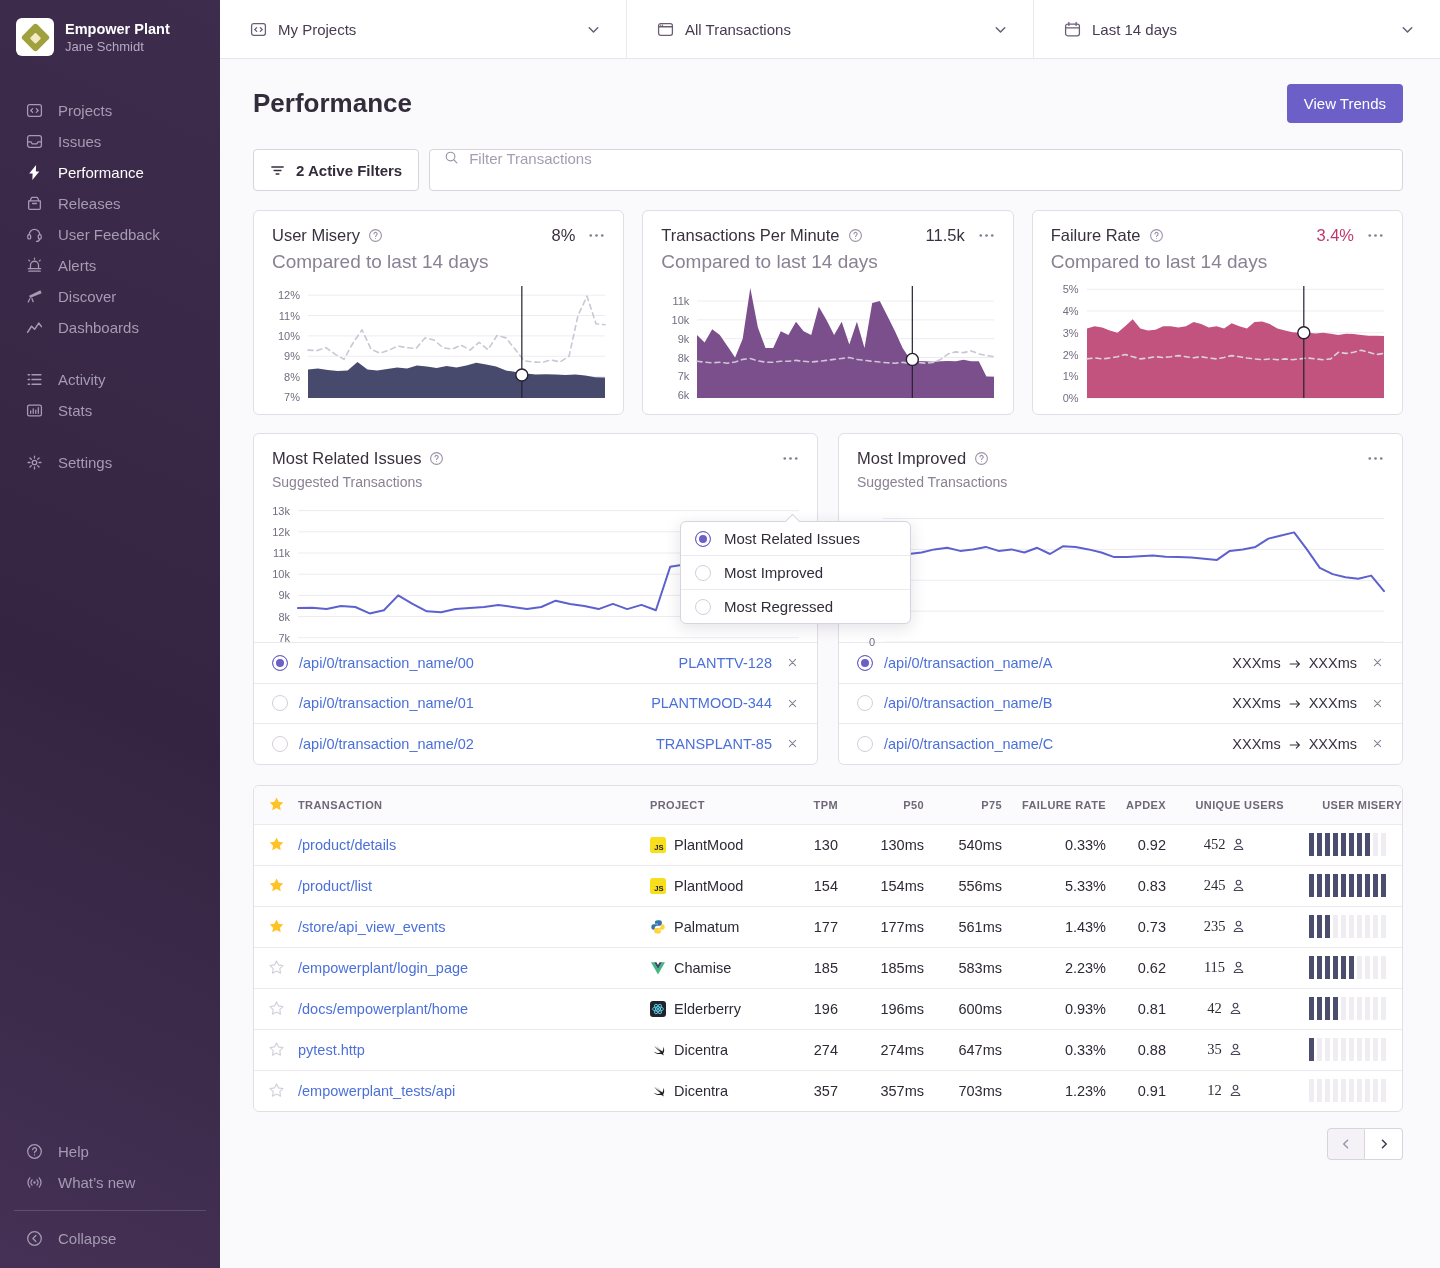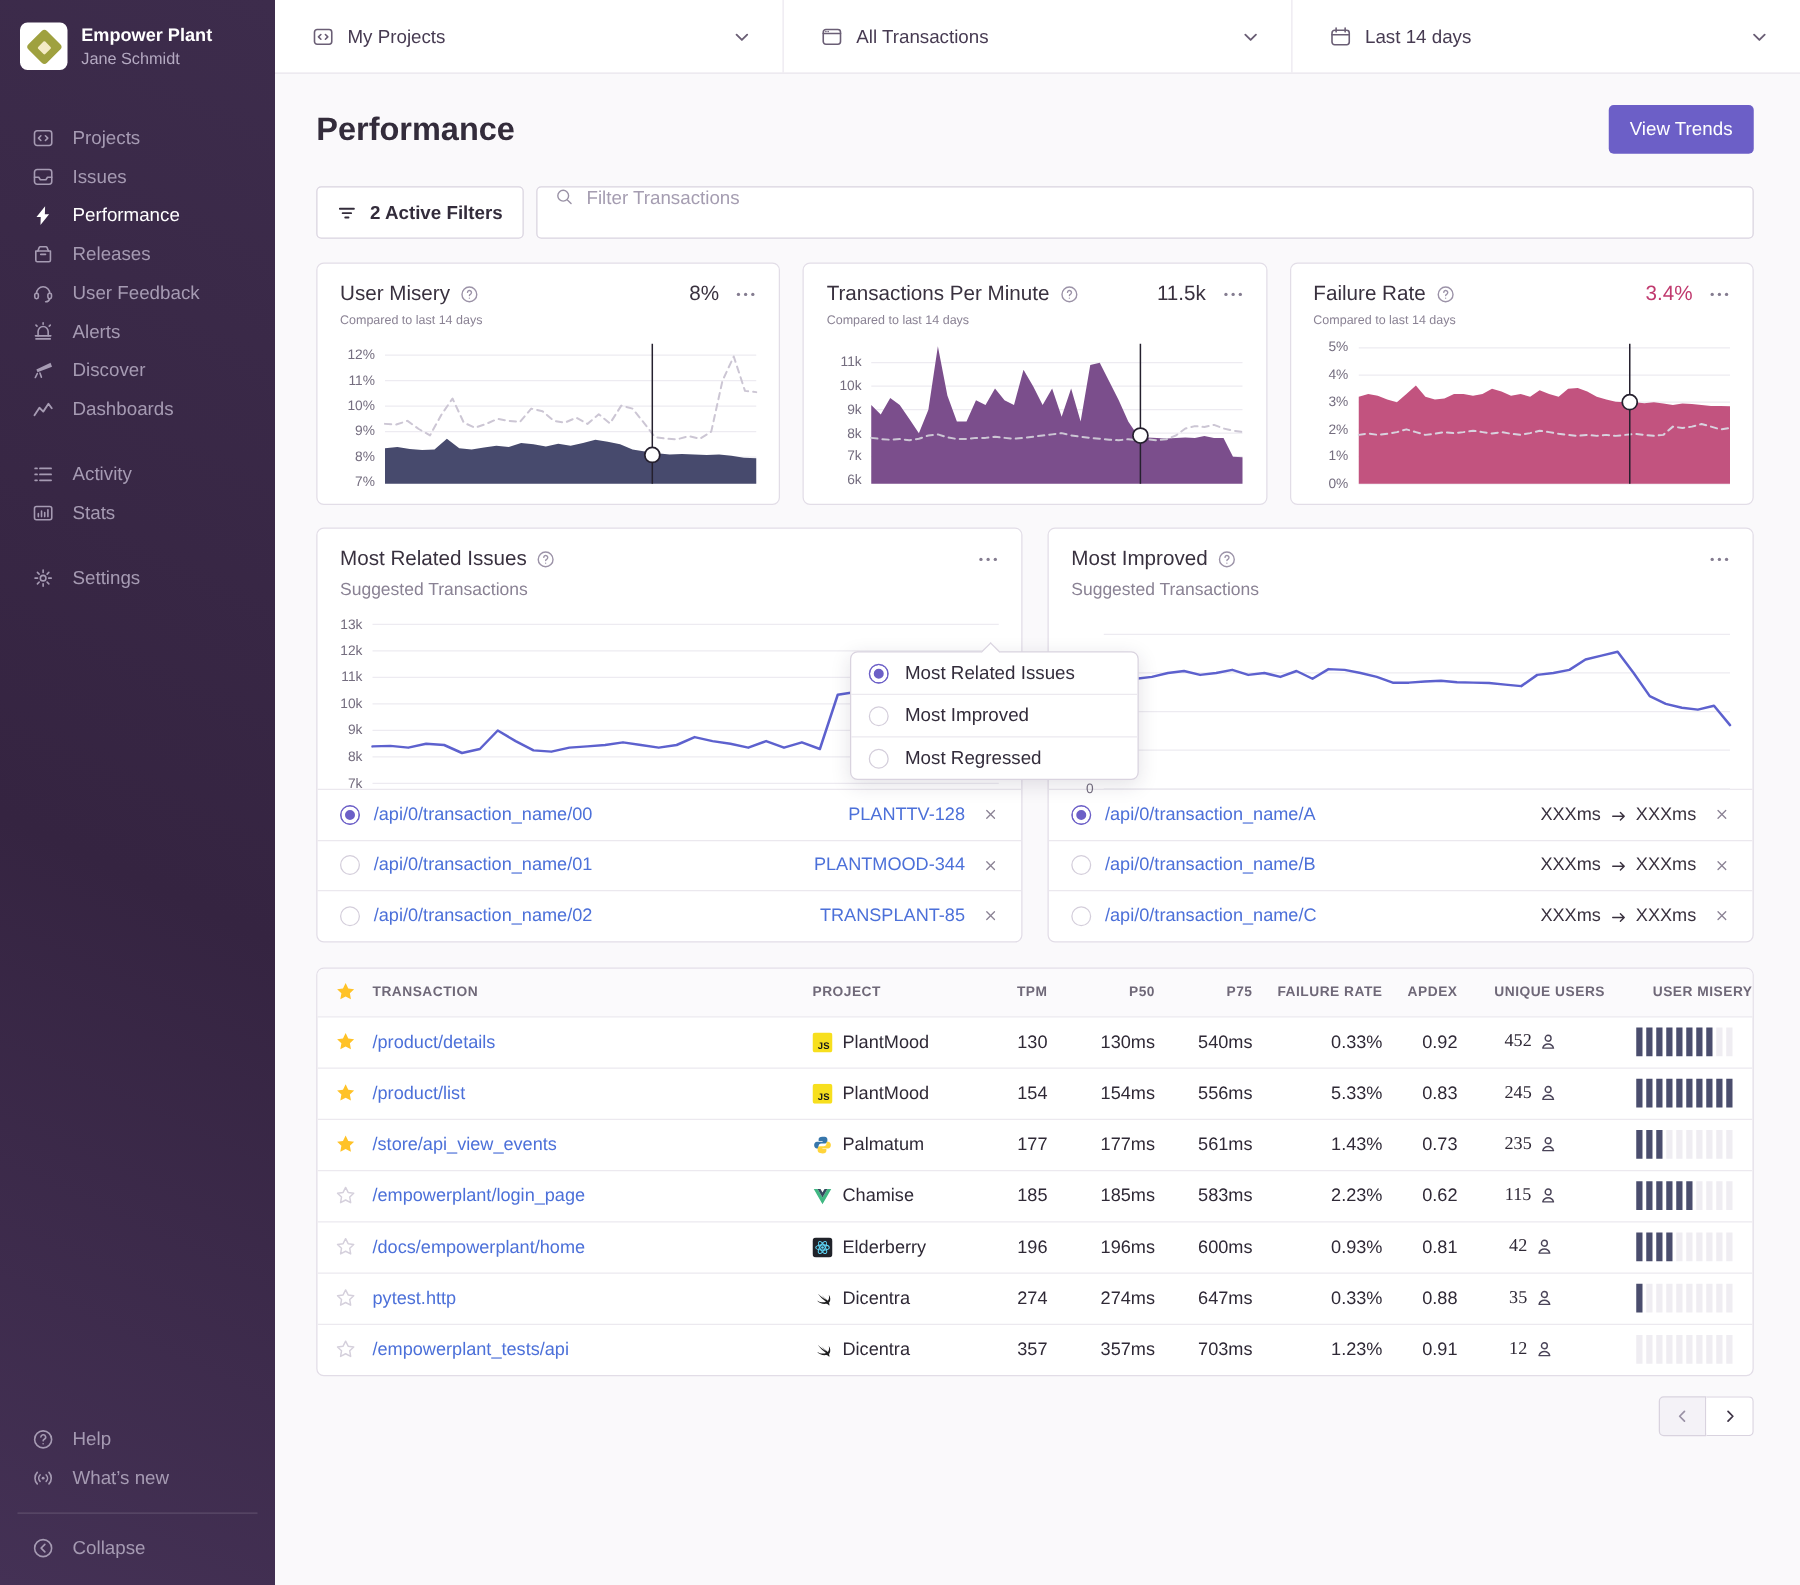--- a/index.html
+++ b/index.html
@@ -53,21 +53,21 @@
   .card { background:#fff; border:1px solid #E2DDE7; border-radius:6px; }
 
   
   .metric-row { display:flex; gap:18px; margin-top:19px; }
   .metric-card { flex:1; padding:15px 18px 16px; }
   .m-head { display:flex; align-items:center; justify-content:space-between; }
   .m-title { font-size:16.5px; color:#39313F; display:flex; align-items:center; gap:8px; }
   .m-val { font-size:16.5px; display:flex; align-items:center; gap:13px; color:#39313F; }
   .icon-q { width:15px; height:15px; color:#9C93A8; cursor:pointer; }
   .icon-dots { width:17px; height:17px; color:#847C90; cursor:pointer; }
-  .m-sub { font-size:10px; color:#8A8294; margin-top:6px; }
+  .m-sub { font-size:19px; color:#8A8294; margin-top:6px; }
   .mini-chart { display:flex; margin-top:13px; height:112px; }
   .ylabels { position:relative; flex:none; }
   .mini-chart .ylabels { width:36px; }
   .ylabel { position:absolute; right:8px; font-size:11px; color:#746D7F; transform:translateY(-50%); white-space:nowrap; }
   .plot { flex:1; position:relative; }
   .plot svg { position:absolute; inset:0; overflow:visible; }
 
   
   .widget-row { display:flex; gap:20px; margin-top:18px; }
   .widget { flex:1; padding-top:15px; }

